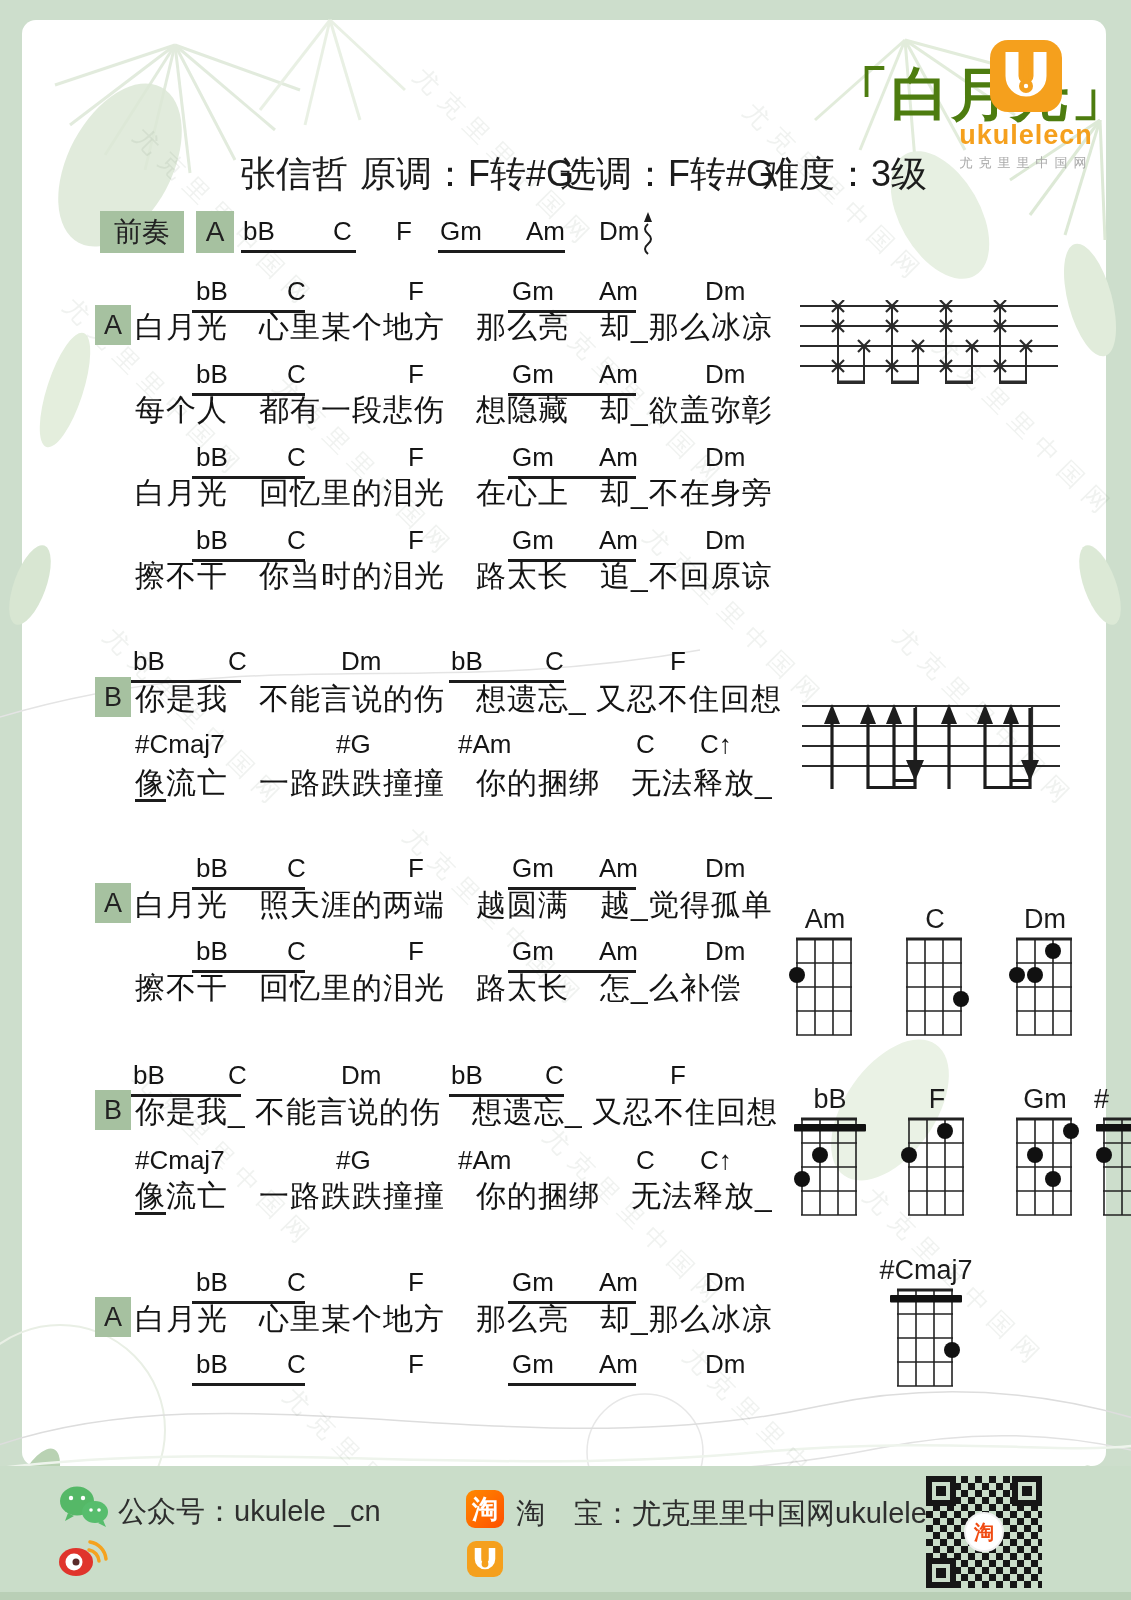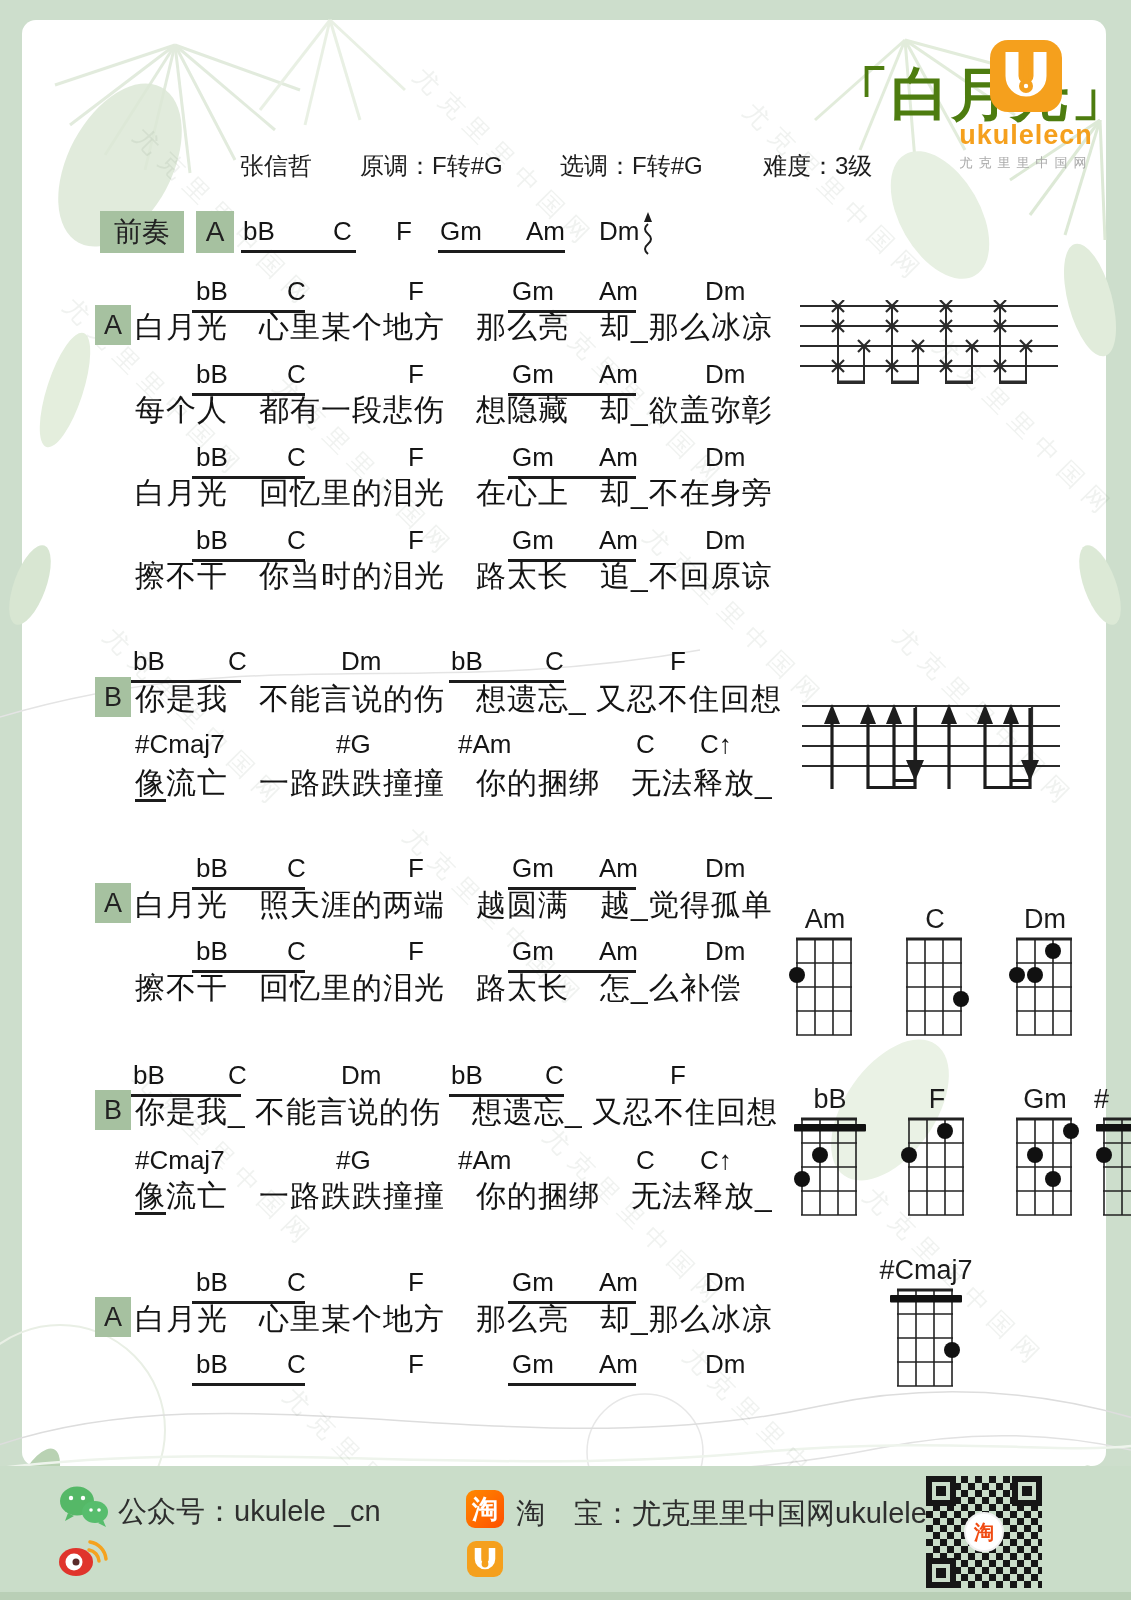--- a/index.html
+++ b/index.html
@@ -2,21 +2,21 @@
 <html><head>
 <meta charset="utf-8">
 <style>
   html,body{margin:0;padding:0;background:#e8e8e8;}
   *{box-sizing:border-box;font-family:"Liberation Sans",sans-serif;}
   .page{position:relative;width:1131px;height:1600px;background:#cddecc;overflow:hidden;margin:0 auto;}
   .sheet{position:absolute;left:22px;top:20px;width:1084px;height:1446px;background:#ffffff;border-radius:14px;}
   .layer{position:absolute;inset:0;pointer-events:none;}
   .wm{position:absolute;color:rgba(70,95,70,0.08);font-size:25px;letter-spacing:10px;transform:rotate(45deg);transform-origin:left top;white-space:nowrap;}
   .page-title{position:absolute;left:0;top:56px;width:100%;text-align:right;font-size:58px;font-weight:bold;color:#4d7c0f;letter-spacing:2px;}
-  .meta-item{position:absolute;top:150px;font-size:24px;color:#1c1c1c;white-space:pre;}
+  .meta-item{position:absolute;top:150px;font-size:36px;color:#1c1c1c;white-space:pre;}
   .logo-box{position:absolute;left:945px;top:38px;width:162px;text-align:center;}
   .logo-brand{font-size:27px;color:#f5a01d;font-weight:bold;letter-spacing:1px;margin-top:2px;}
   .logo-brand-cn{font-size:13px;color:#a9a9a9;letter-spacing:6px;margin-top:3px;}
   .green-box{position:absolute;top:211px;height:42px;background:#a6c1a0;color:#222;display:flex;align-items:center;justify-content:center;font-size:28px;}
   .chord{position:absolute;font-size:26px;color:#151515;white-space:pre;line-height:1;}
   .chord-underline{position:absolute;height:3px;background:#1c1c1c;}
   .lyric{position:absolute;font-size:30px;color:#141414;letter-spacing:1px;white-space:pre;line-height:1.15;}
   .u1{border-bottom:3px solid #1c1c1c;}
   .sec-badge{position:absolute;left:95px;width:36px;height:40px;background:#a6c1a0;color:#222;font-size:27px;display:flex;align-items:center;justify-content:center;}
   .cdg{position:absolute;width:100px;text-align:center;}

